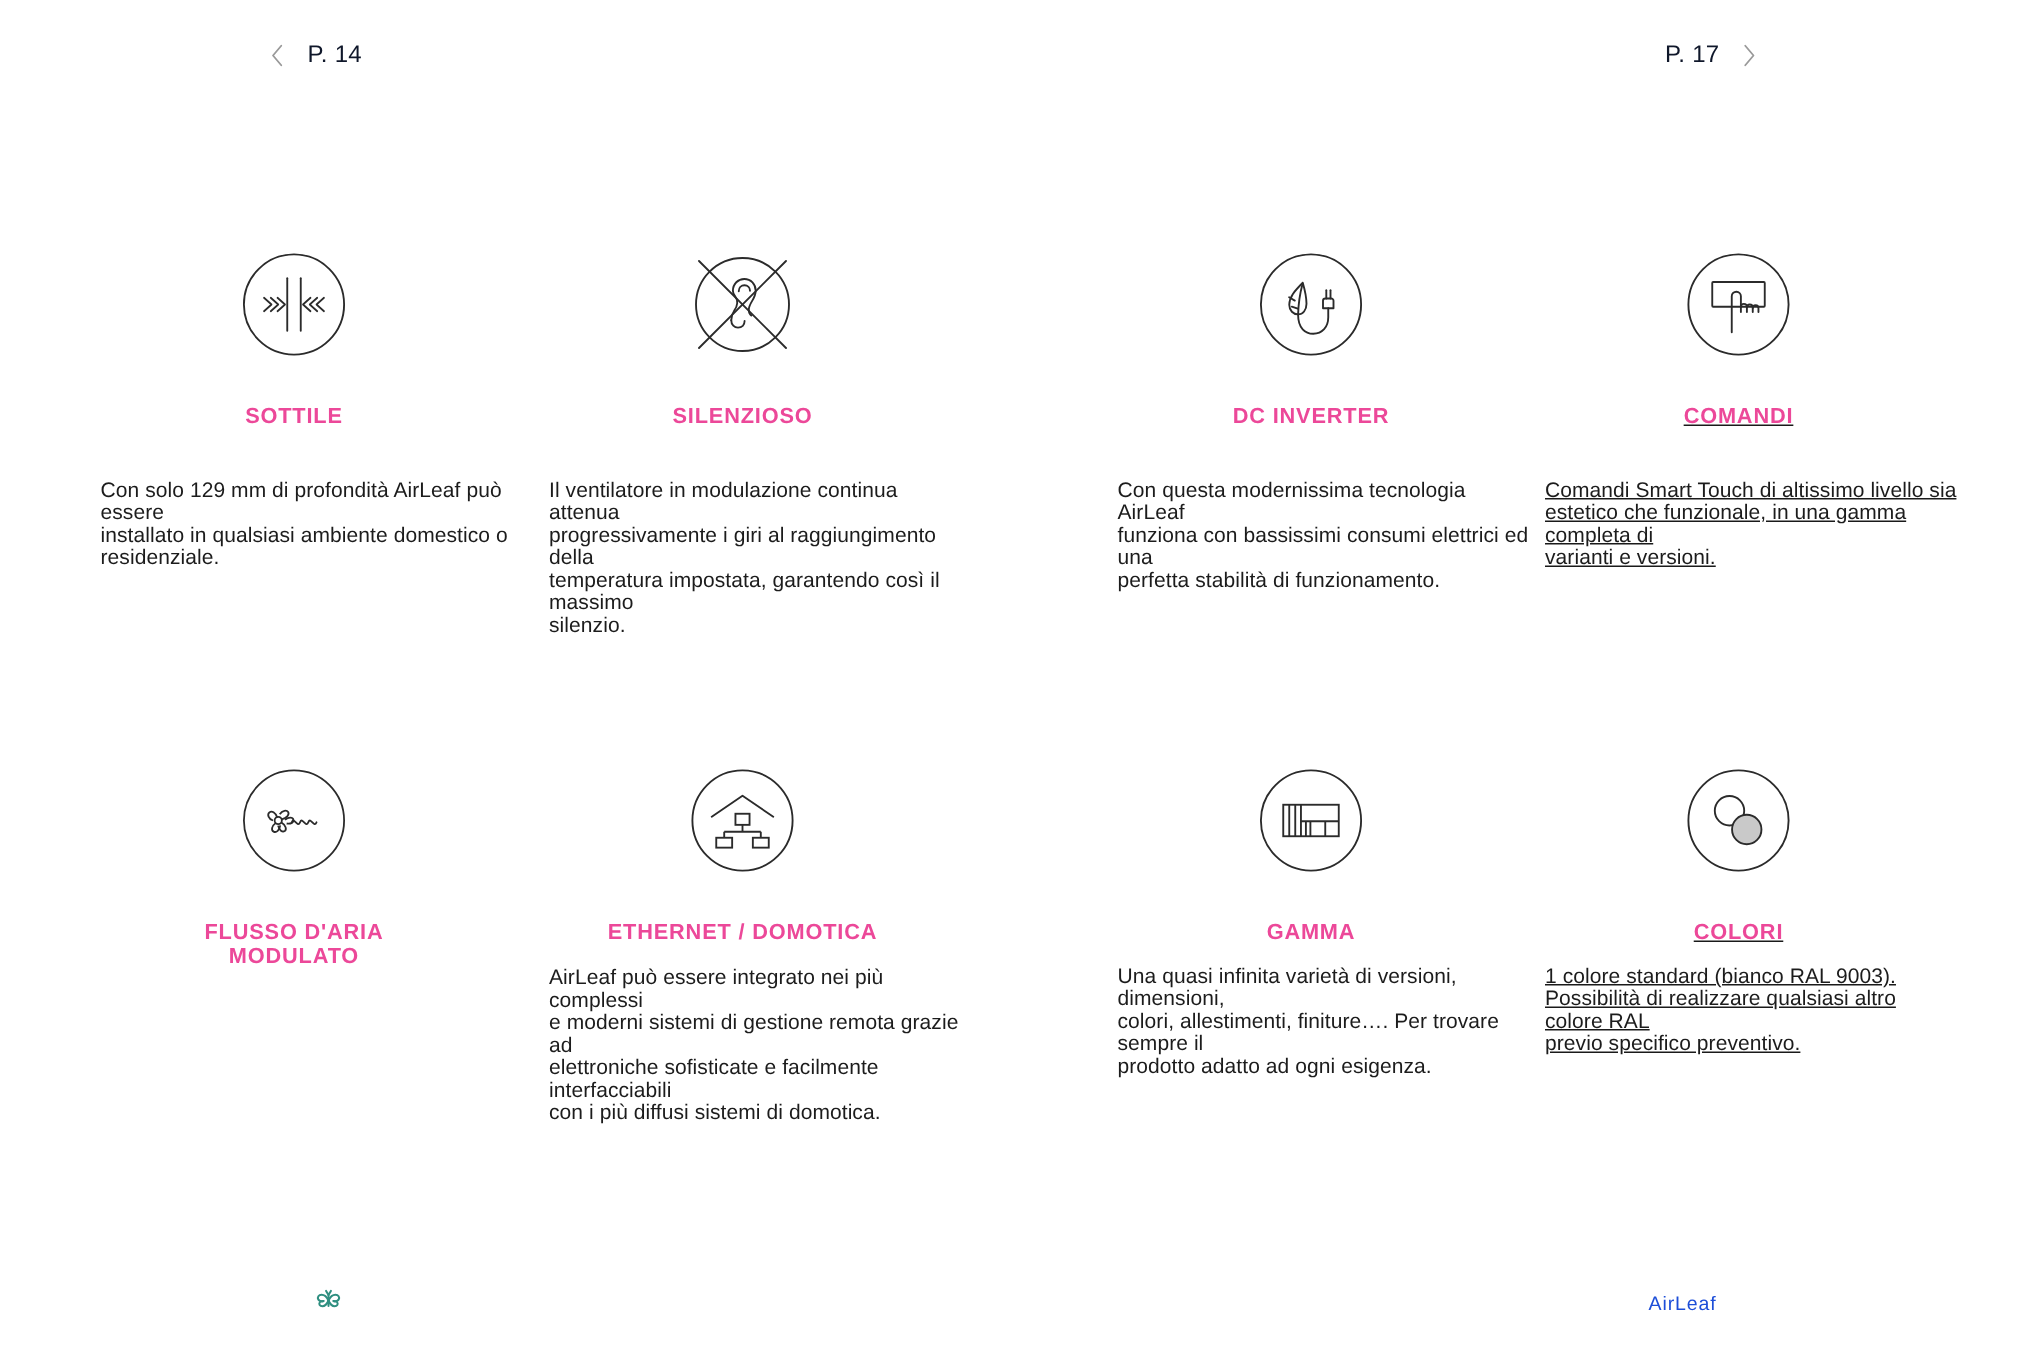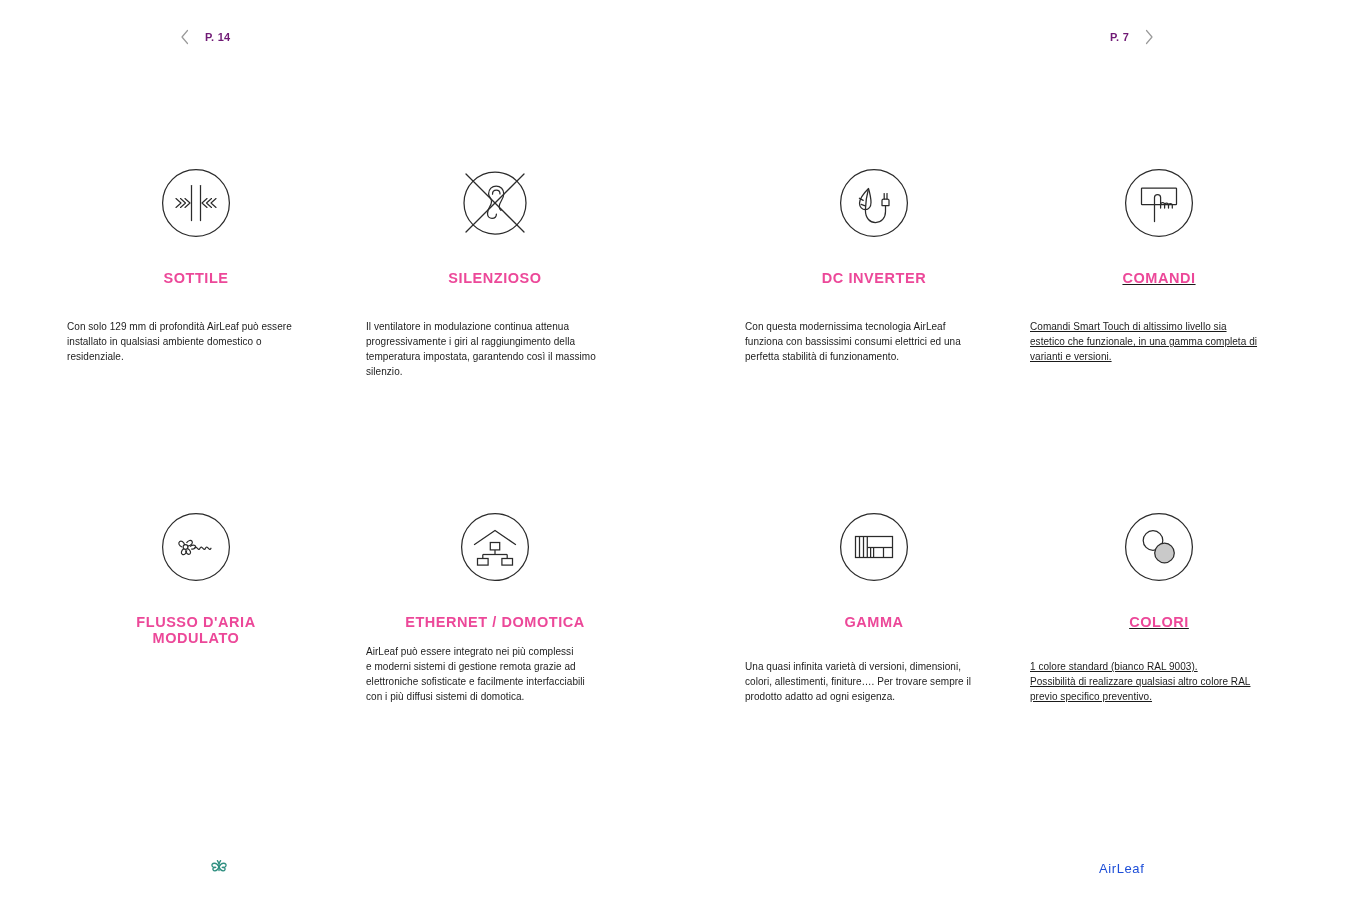--- a/index.html
+++ b/index.html
@@ -43,25 +43,24 @@
     height: 22px;
     color: #9a9a9a;
     display: flex;
     align-items: center;
     justify-content: center;
     cursor: pointer;
   }
   .pager-arrow svg { display: block; }
 
   .pager-label {
-    font-size: 11px;
-    color: #701a75;
+    font-size: 16px;
+    color: #0f172a;
     letter-spacing: 0.2px;
     white-space: nowrap;
-    font-weight: bold;
   }
 
   
   .grid {
     position: absolute;
     top: 160px;
     left: 0;
     width: 1356px;
   }
 
@@ -95,27 +94,27 @@
     letter-spacing: 0.55px;
     line-height: 16px;
     color: #ec4899;
     white-space: pre-line;
   }
 
   .feature-body {
     margin-top: 33px;
     padding-left: 21px;
     padding-right: 4px;
-    font-size: 10px;
+    font-size: 14px;
     line-height: 15px;
     color: #1c1c1c;
     white-space: pre-line;
     letter-spacing: 0.05px;
   }
-  .row-2 .feature-body { margin-top: 29px; }
+  .row-2 .feature-body { margin-top: 13px; }
   .row-2 .cell-c1 .feature-body,
   .row-2 .cell-c2 .feature-body { margin-top: 14px; }
 
   
   .footer-logo {
     position: absolute;
     left: 208px;
     top: 856px;
     width: 24px;
     height: 24px;
@@ -141,21 +140,21 @@
     <div class="pager-group pager-left">
       <span class="pager-arrow">
         <svg width="10" height="16" viewBox="0 0 10 16" fill="none">
           <path d="M7.5 1.5 L2 8 L7.5 14.5" stroke="#9a9a9a" stroke-width="1.2" stroke-linecap="round" stroke-linejoin="round"></path>
         </svg>
       </span>
       <span class="pager-label">P. 14</span>
     </div>
 
     <div class="pager-group pager-right">
-      <span class="pager-label">P. 7</span>
+      <span class="pager-label">P. 17</span>
       <span class="pager-arrow">
         <svg width="10" height="16" viewBox="0 0 10 16" fill="none">
           <path d="M2.5 1.5 L8 8 L2.5 14.5" stroke="#9a9a9a" stroke-width="1.2" stroke-linecap="round" stroke-linejoin="round"></path>
         </svg>
       </span>
     </div>
   </div>
 
   <div class="grid">
 

